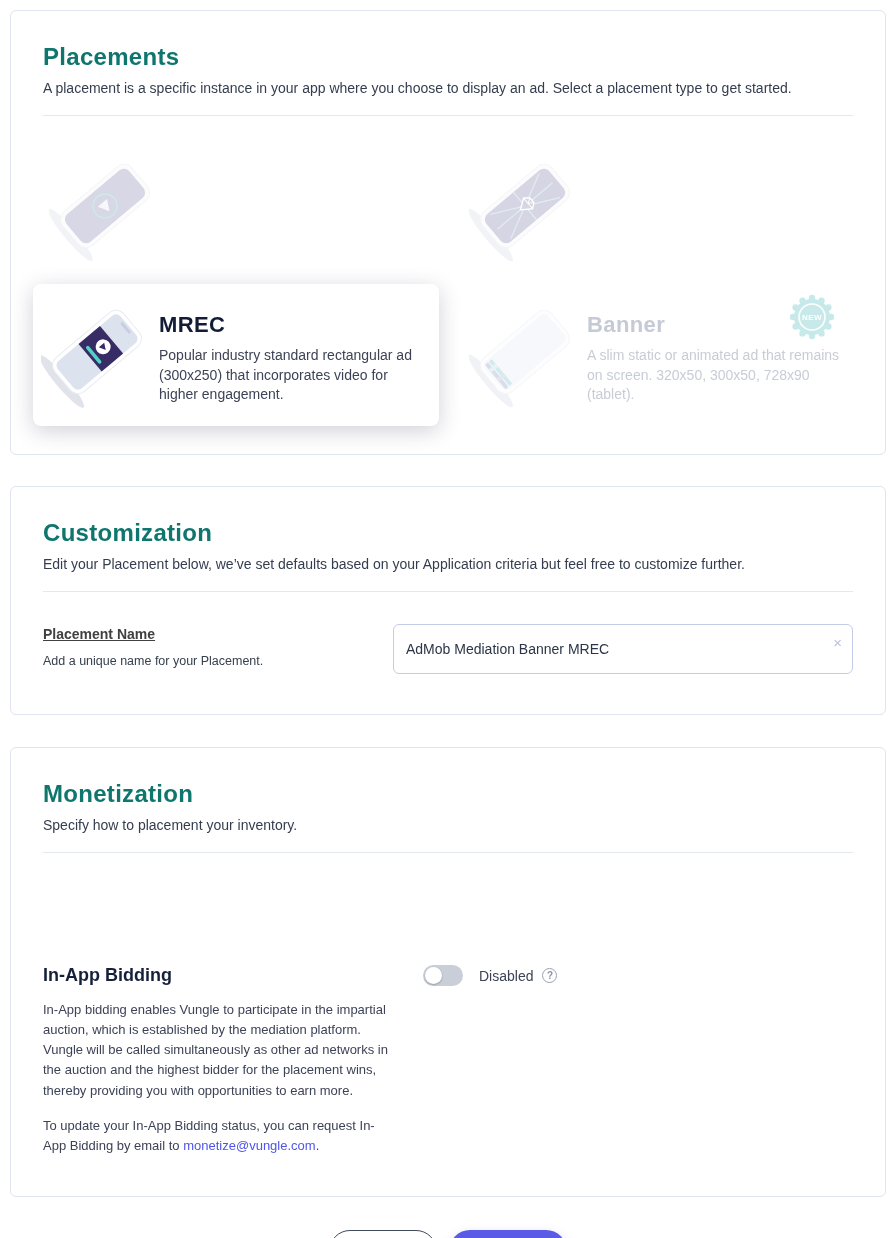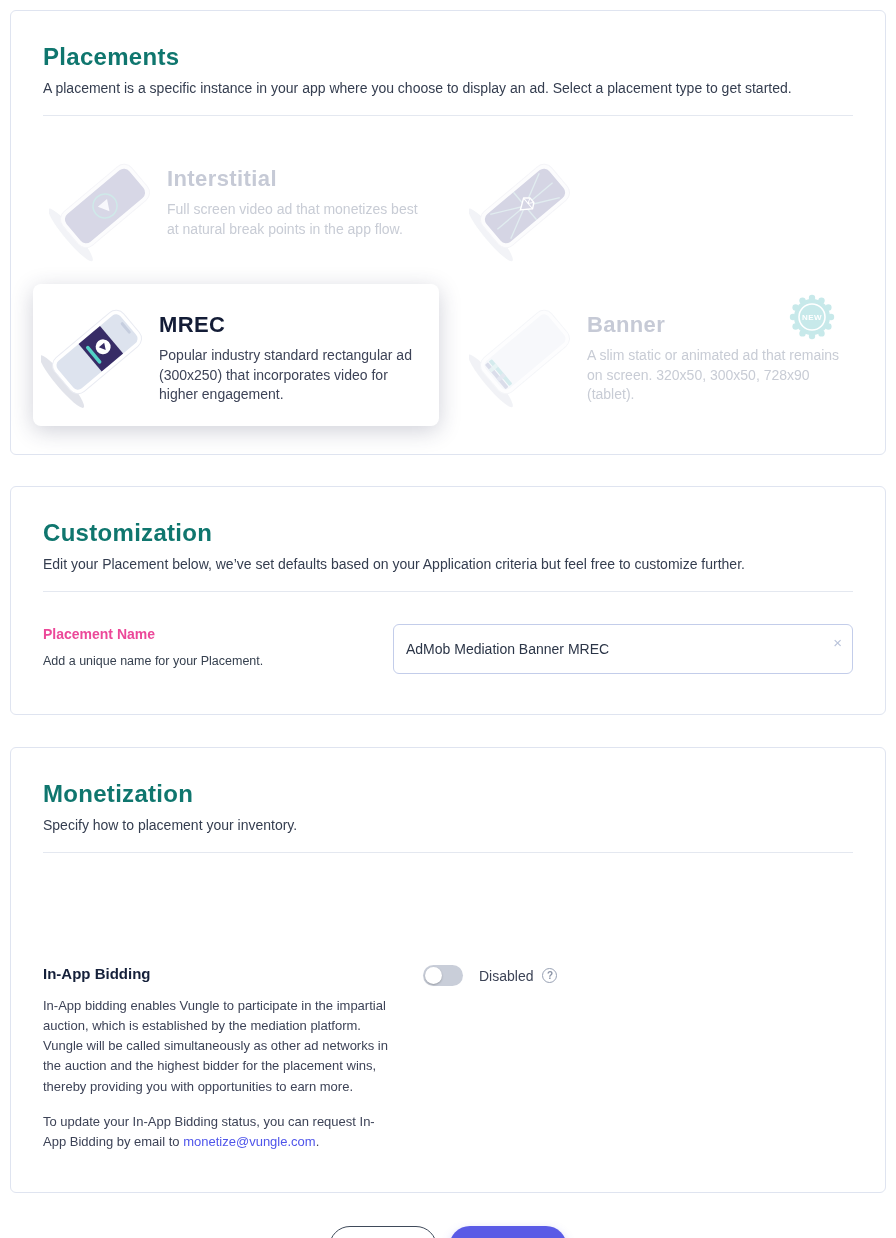--- a/index.html
+++ b/index.html
@@ -53,21 +53,21 @@
   .option.selected .opt-desc { color:#3d4357; }
   .new-badge { position:absolute; top:10px; right:24px; }
 
   
   #customization-card { margin-top:31px; }
   .field-row {
     display:flex; align-items:flex-start;
     padding:34px 32px 40px 32px;
   }
   .field-label-col { width:350px; }
-  .field-label { font-size:14px; font-weight:700; color:#ec4899; }
+  .field-label { font-size:14px; font-weight:700; color:#404040;text-decoration:underline; }
   .field-helper { font-size:12.5px; color:#36404f; margin-top:12px; }
   .text-input-wrap {
     position:relative; flex:1; margin-top:-2px;
   }
   .text-input {
     width:100%; height:50px;
     border:1px solid #c3cdea; border-radius:6px;
     padding:0 34px 0 12px;
     font-size:14px; color:#2b3547;
     font-family:"Liberation Sans", sans-serif;
@@ -78,21 +78,21 @@
     font-size:15px; color:#b9c3da; cursor:pointer; line-height:20px;
   }
 
   
   #monetization-card { margin-top:32px; }
   .bidding-row {
     display:flex; align-items:flex-start;
     padding:112px 32px 40px 32px;
   }
   .bidding-left { width:348px; }
-  .bidding-label { font-size:15px; font-weight:700; color:#15203a; }
+  .bidding-label { font-size:18px; font-weight:700; color:#15203a; }
   .bidding-desc {
     font-size:13px; line-height:1.55; color:#3d4357; margin-top:14px;
   }
   .bidding-desc + .bidding-desc { margin-top:15px; }
   .email-link { color:#4f55ea; text-decoration:none; cursor:pointer; }
   .bidding-right { display:flex; align-items:center; margin-left:32px; }
   .toggle {
     width:40px; height:21px; border-radius:11px;
     background:#c9ced9; position:relative; cursor:pointer; flex:0 0 40px;
   }
@@ -141,24 +141,20 @@
       <div class="icon-wrap">
         <svg width="112" height="108" viewBox="0 0 112 108">
           <g transform="rotate(50 56 52)" opacity="0.55">
             <ellipse cx="56" cy="97" rx="34" ry="6" fill="#dcdfe8" opacity="0.7"></ellipse>
             <rect x="34" y="7" width="44" height="90" rx="10" fill="#fbfbfd" stroke="#ececf2"></rect>
             <rect x="38" y="11" width="36" height="82" rx="7" fill="#b7b7d2"></rect>
             <circle cx="56" cy="52" r="12" fill="none" stroke="#a8d8d8" stroke-width="1.5"></circle>
             <path d="M52 46 L63 52 L52 58 Z" fill="#f4f4fa"></path>
           </g>
         </svg>
-      </div>
-      <div class="opt-text">
-        <div class="opt-title">Interstitial</div>
-        <div class="opt-desc">Full screen video ad that monetizes best at natural break points in the app flow.</div>
       </div>
     </div>
 
     <div class="option">
       <div class="icon-wrap">
         <svg width="112" height="108" viewBox="0 0 112 108">
           <g transform="rotate(50 56 52)" opacity="0.55">
             <ellipse cx="56" cy="97" rx="34" ry="6" fill="#dcdfe8" opacity="0.7"></ellipse>
             <rect x="34" y="7" width="44" height="90" rx="10" fill="#fbfbfd" stroke="#ececf2"></rect>
             <rect x="38" y="11" width="36" height="82" rx="7" fill="#b3b3cf"></rect>

